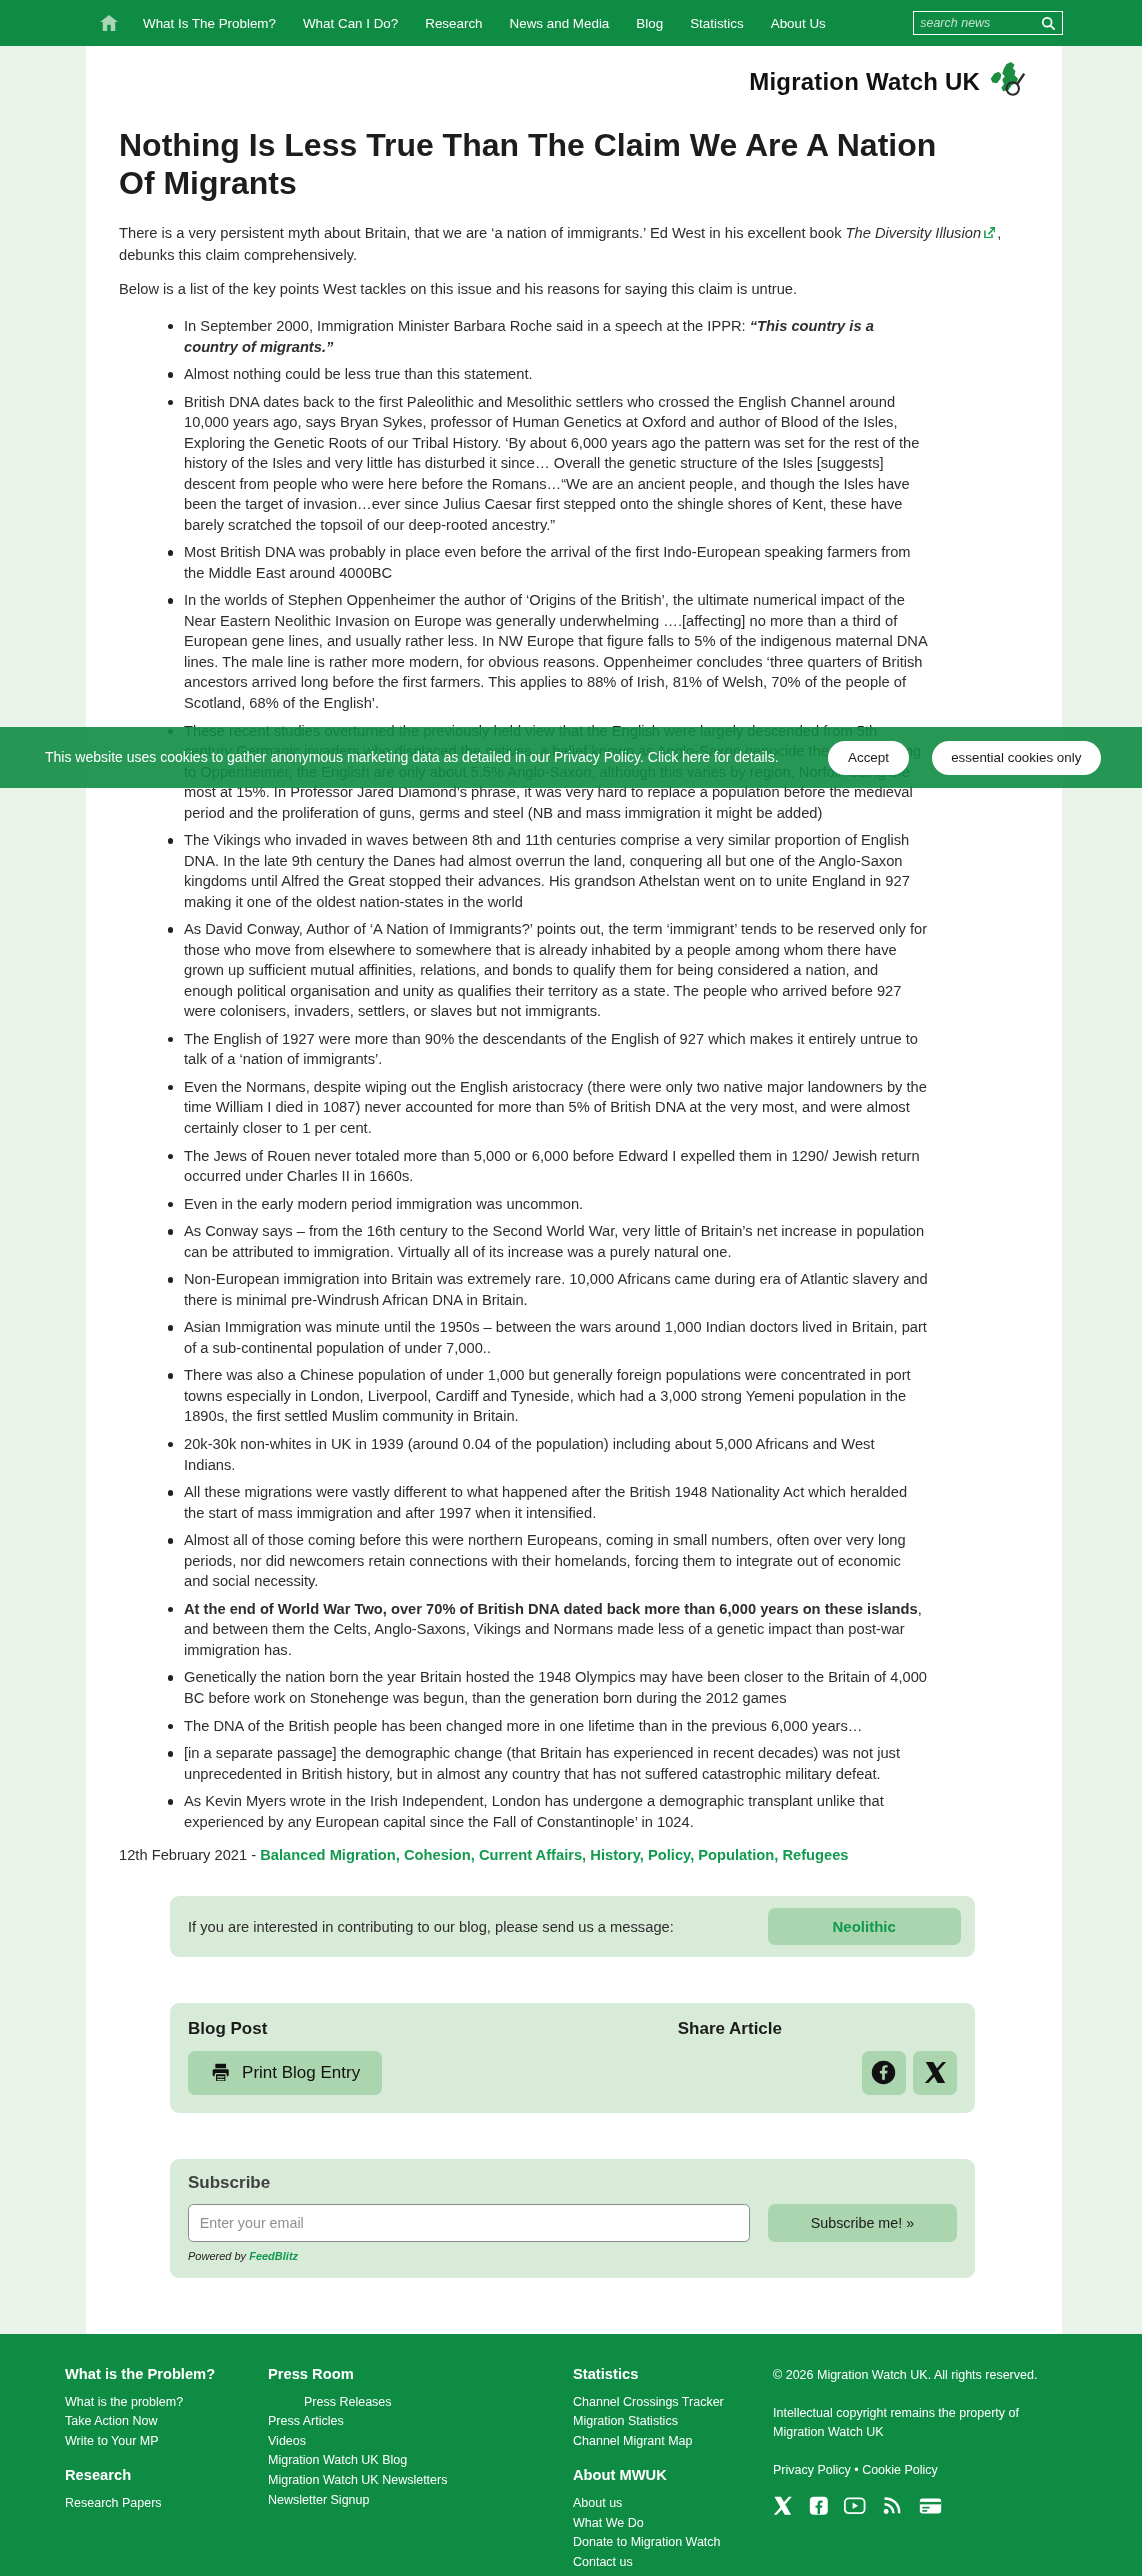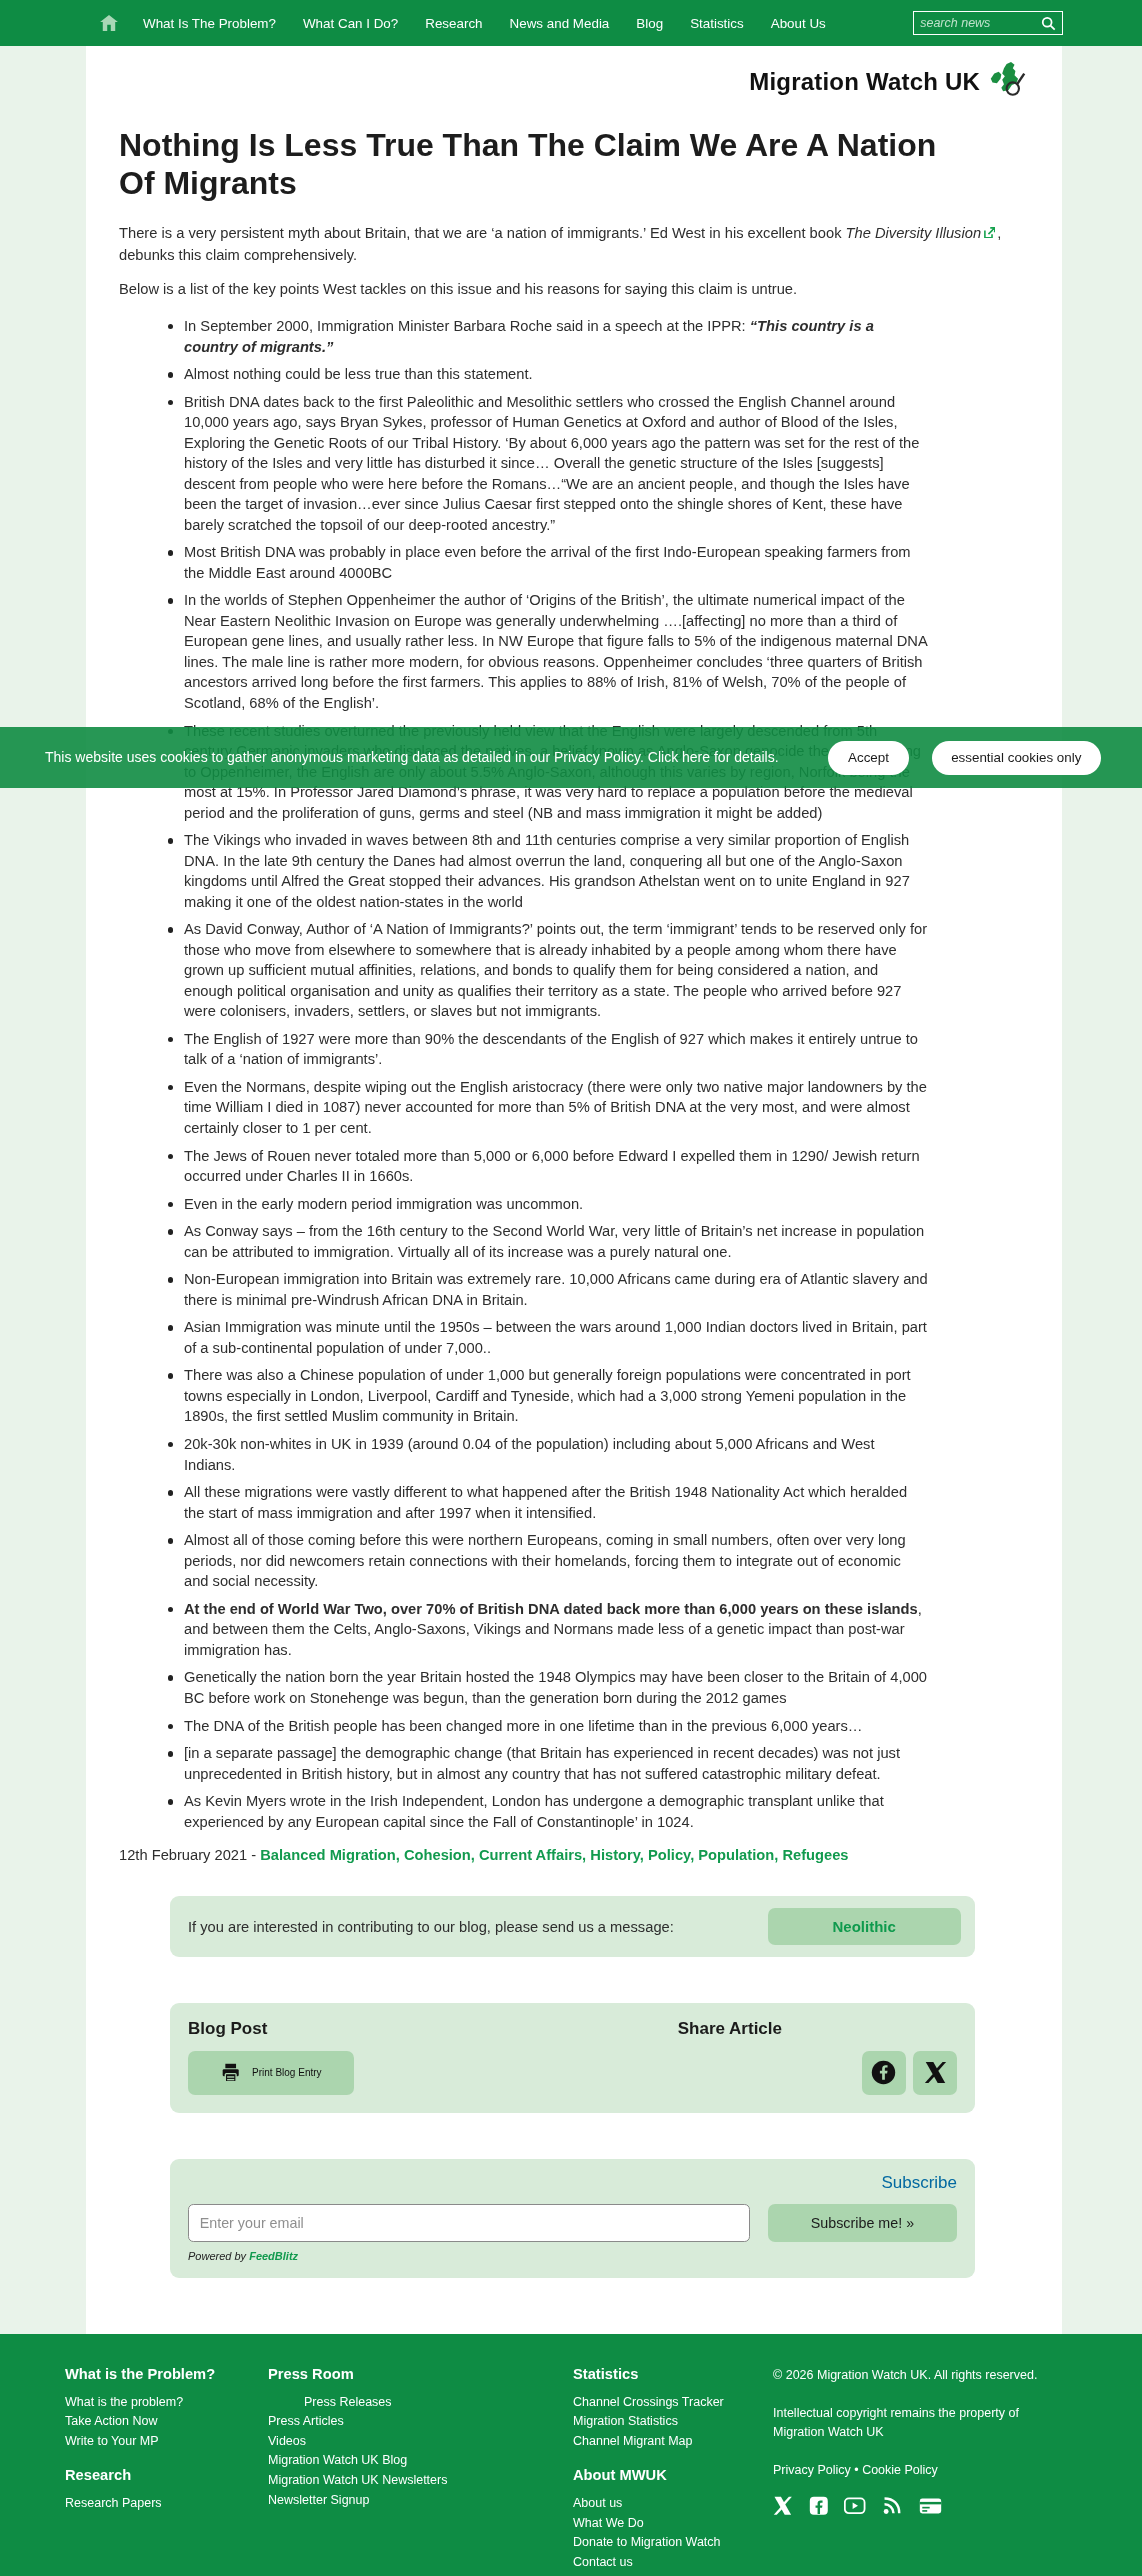--- a/index.html
+++ b/index.html
@@ -44,27 +44,27 @@
   .contribute-card { margin-top:30px; display:flex; align-items:center; padding:11.6px 14.3px 11.6px 18px; height:61px; }
   .contribute-text { font-size:14.7px; color:#2e2e2e; }
   .btn-green { background:#abd5ae; border:none; border-radius:7.1px; cursor:pointer;
                font-family:"Liberation Sans", sans-serif; }
   .contribute-btn { margin-left:auto; width:193px; height:37px; color:#0f9a4d; font-weight:600; font-size:15px; }
 
   .blogpost-card { margin-top:46px; padding:16px 18px 18px; }
   .bp-head-row { display:flex; justify-content:space-between; padding-right:175px; }
   .bp-heading { font-size:17px; font-weight:600; color:#1b1b1b; }
   .bp-body-row { display:flex; justify-content:space-between; align-items:center; margin-top:11.6px; }
-  .print-btn { display:flex; align-items:center; gap:10.7px; height:44px; padding:0 32px;
-               font-size:10px; color:#111111; font-weight:500; }
+  .print-btn { display:flex; align-items:center; gap:10.7px; height:44px; padding:0 22px;
+               font-size:17px; color:#111111; font-weight:500; }
   .share-group { display:flex; gap:7.1px; }
   .share-btn { width:44px; height:44px; display:flex; align-items:center; justify-content:center; }
 
   .subscribe-card { margin-top:46px; padding:14.3px 18px 16px; }
-  .sub-heading { font-size:17px; font-weight:400; color:#0369a1;text-align:right; }
+  .sub-heading { font-size:17px; font-weight:700; color:#404040; }
   .sub-row { display:flex; align-items:flex-start; margin-top:10.7px; gap:18px; }
   .sub-input { width:573px; height:38px; background:#ffffff; border:0.9px solid #8a8a8a; border-radius:5.4px;
                padding:0 10.7px; font-size:14.3px; color:#333; font-family:"Liberation Sans", sans-serif; }
   .sub-input::placeholder { color:#8f8f8f; }
   .sub-btn { width:193px; height:38px; font-size:14.3px; color:#1b1b1b; font-weight:500; }
   .powered { margin-top:8px; font-size:11px; font-style:italic; color:#222222; }
   .powered a { color:#129a4e; font-weight:700; text-decoration:none; cursor:pointer; }
 
   
   .cookie-banner { position:absolute; left:0; top:727px; width:1143px; height:61px;

